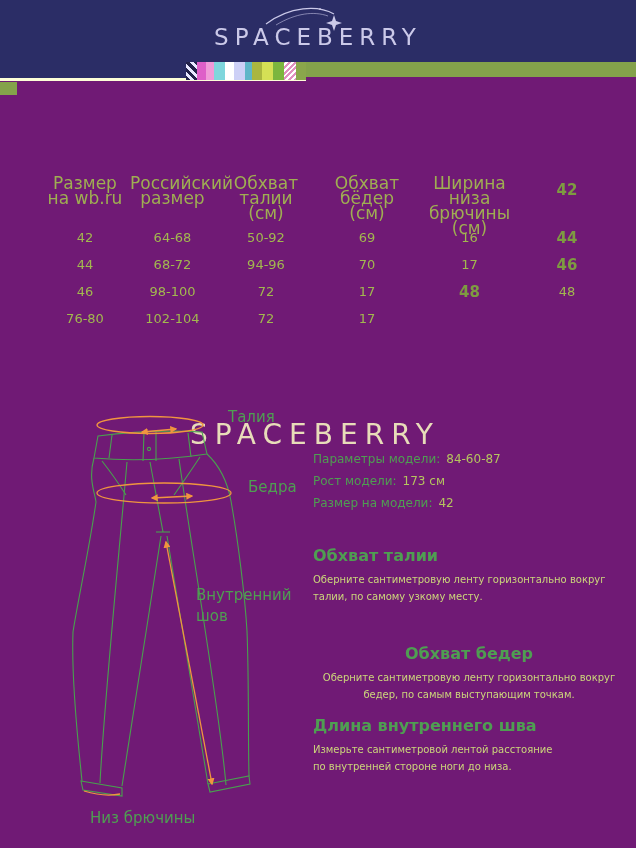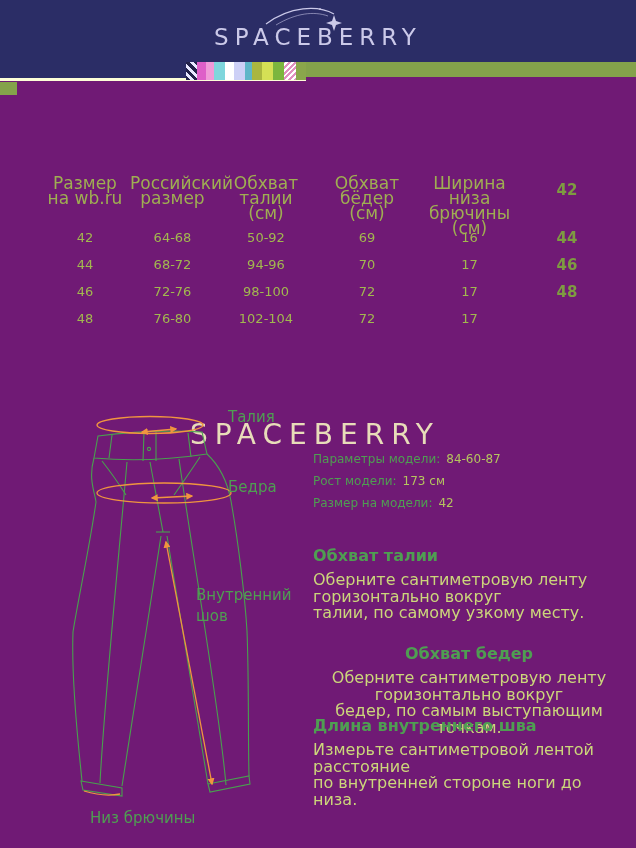--- a/index.html
+++ b/index.html
@@ -51,33 +51,33 @@
   .td.c0{font-size:15px;font-weight:bold;color:#7e9b41;}
   
   .watermark{
     position:absolute;left:190px;top:418px;z-index:1;
     font-size:28px;letter-spacing:7px;font-weight:500;
     color:#fdfec6;opacity:.85;
   }
   .trousers{position:absolute;left:60px;top:405px;z-index:2;}
   .diagram-label{position:absolute;z-index:3;font-size:15px;color:#4f9e52;}
   .lbl-waist{left:228px;top:408px;}
-  .lbl-hips{left:228px;top:478px;}
+  .lbl-hips{left:248px;top:478px;}
   .lbl-inseam{left:196px;top:585px;width:92px;line-height:21px;}
   .lbl-hem{left:90px;top:809px;}
   
   .model-info{position:absolute;left:313px;top:448px;z-index:3;}
   .mi-line{line-height:22px;font-size:12px;}
   .mi-label{color:#4f9e52;font-weight:500;}
   .mi-value{color:#b5c45f;margin-left:6px;}
   .section{position:absolute;left:313px;width:312px;z-index:3;}
   .s0{top:546px;} .s1{top:644px;text-align:center;} .s2{top:716px;}
   .sec-title{font-size:16px;font-weight:600;color:#4f9e52;}
   .sec-body{
-    margin-top:7px;font-size:16px;line-height:16.5px;
+    margin-top:7px;font-size:10px;line-height:16.5px;
     color:#ccd67b;white-space:pre-line;
   }
 </style>
 </head>
 <body>
 
 <div class="page">
 
   <div class="hdr-navy"></div>
   <div class="hdr-navy-ext"></div>
@@ -128,21 +128,20 @@
 
     <div class="td c0">44</div>
     <div class="td">44</div>
     <div class="td">68-72</div>
     <div class="td">94-96</div>
     <div class="td">70</div>
     <div class="td">17</div>
 
     <div class="td c0">46</div>
     <div class="td">46</div>
-    <div class="td">72-76</div>
     <div class="td">98-100</div>
     <div class="td">72</div>
     <div class="td">17</div>
 
     <div class="td c0">48</div>
     <div class="td">48</div>
     <div class="td">76-80</div>
     <div class="td">102-104</div>
     <div class="td">72</div>
     <div class="td">17</div>

